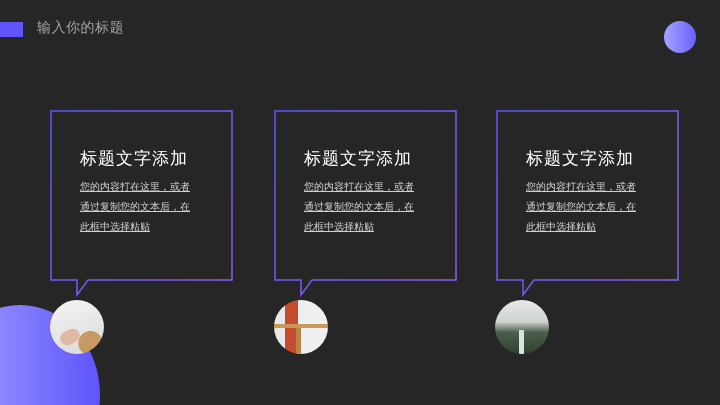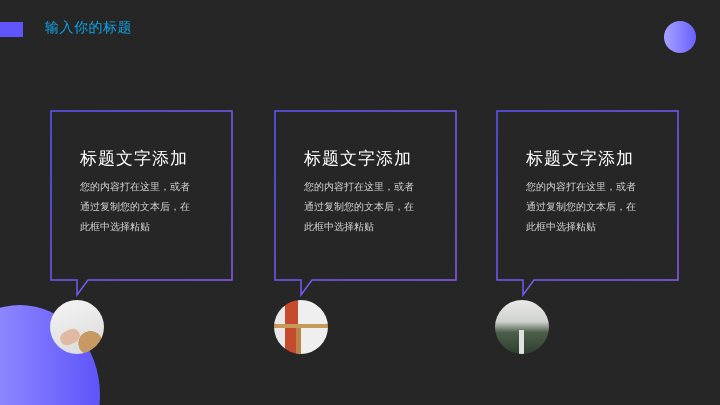--- a/index.html
+++ b/index.html
@@ -1,28 +1,28 @@
 <!DOCTYPE html>
 <html><head>
 <meta charset="utf-8">
 <style>
   html, body { margin:0; padding:0; }
   body { width:720px; height:405px; overflow:hidden; background:#262626; position:relative;
          font-family:"DejaVu Sans", "Liberation Sans", sans-serif; color:#fff; }
   .accent-bar { position:absolute; left:0; top:22px; width:23px; height:15px; background:#5f55fa; }
-  .page-title { position:absolute; left:37px; top:19px; font-size:14px; color:#0ea5e9; letter-spacing:0.5px;margin-left:8px; }
+  .page-title { position:absolute; left:37px; top:19px; font-size:14px; color:#a3a3a3; letter-spacing:0.5px; }
   .deco-dot { position:absolute; left:664px; top:21px; width:32px; height:32px; border-radius:50%;
               background:linear-gradient(90deg,#a6a3ff,#6a60ff); }
   .deco-blob { position:absolute; left:-60px; top:305px; width:160px; height:180px; border-radius:50%;
                background:linear-gradient(90deg,#b0adff 0%,#8a84ff 40%,#5f55fa 100%); }
   .card { position:absolute; top:110px; width:211px; height:185px; }
   .card svg.frame { position:absolute; left:0; top:0; overflow:visible; }
   .card-title { position:absolute; left:30px; top:37px; font-size:17px; color:#fff; letter-spacing:1px; white-space:nowrap; }
   .card-body { position:absolute; left:30px; top:67px; width:130px; font-size:10px; line-height:20px; color:#d0d0d0; }
-  .card-body span { display:block; white-space:nowrap; }
+  .card-body span { display:block; white-space:nowrap;text-decoration:underline; }
   .photo { position:absolute; top:300px; width:54px; height:54px; border-radius:50%; overflow:hidden; }
   .photo-1 { left:50px; background:
       radial-gradient(circle at 75% 80%, #c89a63 0 20%, transparent 21%),
       linear-gradient(160deg,#f5f5f5 0%,#e7e7e7 50%,#d9d9d9 100%); }
   .photo-1::after { content:""; position:absolute; left:10px; top:30px; width:20px; height:14px; background:#e0b9a4; border-radius:40%; transform:rotate(-25deg); }
   .photo-2 { left:274px; background:
       linear-gradient(180deg,transparent 0 45%, #c89a5a 45% 52%, transparent 52%),
       linear-gradient(90deg,#e8e8e8 0 20%, #c54a2e 20% 45%, #efefef 45% 100%); }
   .photo-2::after { content:""; position:absolute; left:22px; top:28px; width:5px; height:26px; background:#b98447; }
   .photo-3 { left:495px; background:

